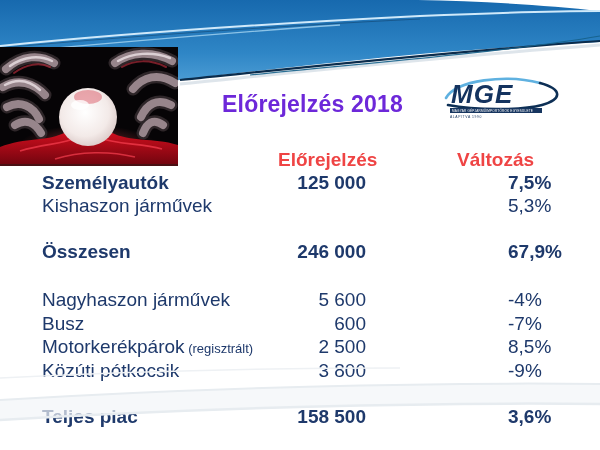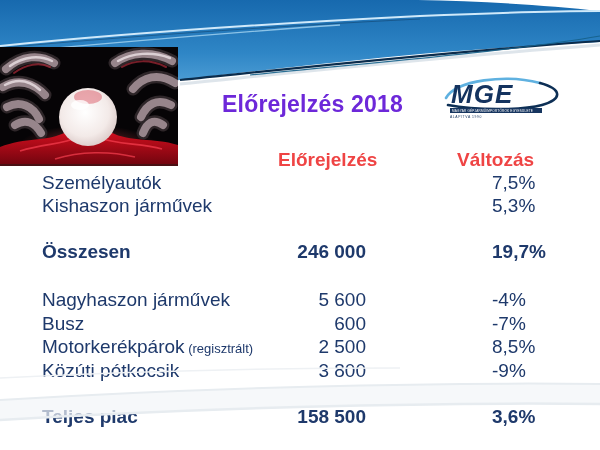--- a/index.html
+++ b/index.html
@@ -13,21 +13,21 @@
   .title{
     position:absolute;left:222px;top:91px;margin:0;
     font-size:23px;font-weight:bold;color:#6d28d9;letter-spacing:.2px;
   }
   .logo{position:absolute;left:438px;top:76px;width:130px;height:46px;}
   .tbl{position:absolute;left:0;top:0;width:600px;height:450px;color:#1e396b;}
   .row{position:absolute;left:0;width:600px;height:24px;line-height:24px;font-size:19px;}
   .row .lbl{position:absolute;left:42px;white-space:nowrap;}
   .row .lbl .sfx{font-size:13px;font-weight:normal;}
   .row .fc{position:absolute;left:230px;width:136px;text-align:right;white-space:nowrap;}
-  .row .ch{position:absolute;left:492px;white-space:nowrap;}
+  .row .ch{position:absolute;left:508px;white-space:nowrap;}
   .row.bold{font-weight:bold;}
   .colhead{position:absolute;height:24px;line-height:24px;font-size:19px;font-weight:bold;color:#ef4444;white-space:nowrap;}
 </style>
 </head>
 <body>
 
 <div class="slide">
 
   <svg class="hdr-svg" width="600" height="140" viewBox="0 0 600 140" aria-hidden="true">
     <defs>
@@ -118,32 +118,33 @@
     <text x="13" y="27" font-family="Liberation Sans, sans-serif" font-size="26" font-weight="bold" font-style="italic" letter-spacing="1" fill="#14335f">MGE</text>
     <rect x="12" y="32" width="92" height="5" fill="#16355f"></rect>
     <text x="14" y="36" font-family="Liberation Sans, sans-serif" font-size="3.1" fill="#ffffff" letter-spacing="0.2">MAGYAR GÉPJÁRMŰIMPORTŐRÖK EGYESÜLETE</text>
     <text x="12" y="42" font-family="Liberation Sans, sans-serif" font-size="3.4" fill="#16355f" letter-spacing="0.6">ALAPÍTVA 1990</text>
   </svg>
 
   <div class="tbl">
     <div class="colhead" style="left:278px;top:148px">Előrejelzés</div>
     <div class="colhead" style="left:457px;top:148px">Változás</div>
     <div id="rows">
-        <div class="row" style="top: 171px;">
+        <div class="row" style="top: 171px; font-weight: bold;">
           <span class="lbl"><span>Személyautók</span></span>
+          <span class="fc">125 000</span>
           <span class="ch">7,5%</span>
         </div>
         <div class="row" style="top: 194px; padding-left: 20px;">
           <span class="lbl"><span>Kishaszon járművek</span></span>
           <span class="ch">5,3%</span>
         </div>
         <div class="row bold" style="top: 240px;">
           <span class="lbl"><span>Összesen</span></span>
           <span class="fc">246 000</span>
-          <span class="ch">19,7%</span>
+          <span class="ch">67,9%</span>
         </div>
         <div class="row" style="top: 288px;">
           <span class="lbl"><span>Nagyhaszon járművek</span></span>
           <span class="fc">5 600</span>
           <span class="ch">-4%</span>
         </div>
         <div class="row" style="top: 312px;">
           <span class="lbl"><span>Busz</span></span>
           <span class="fc">600</span>
           <span class="ch">-7%</span>

